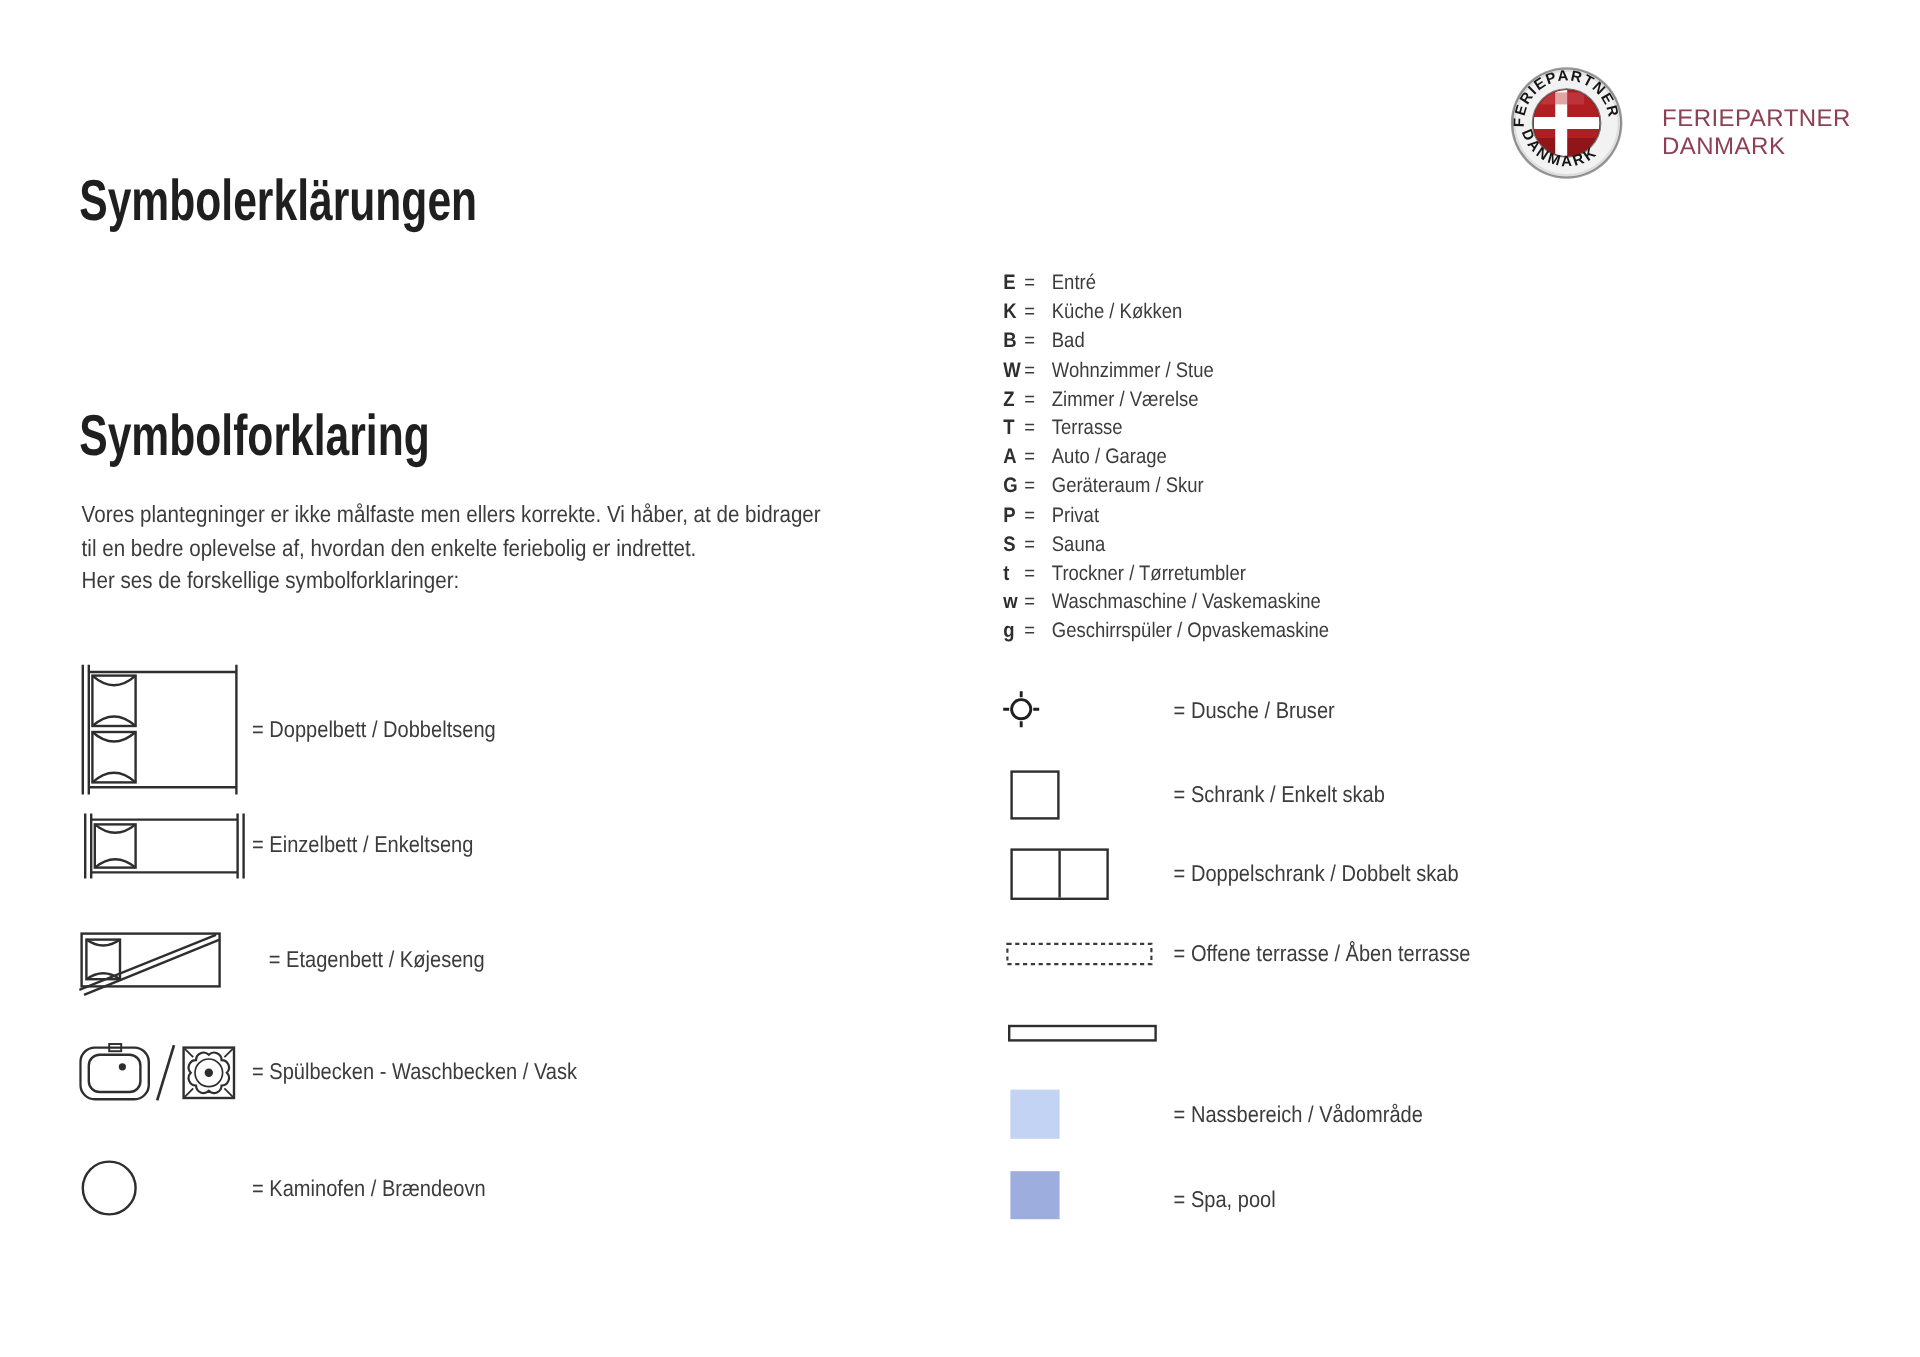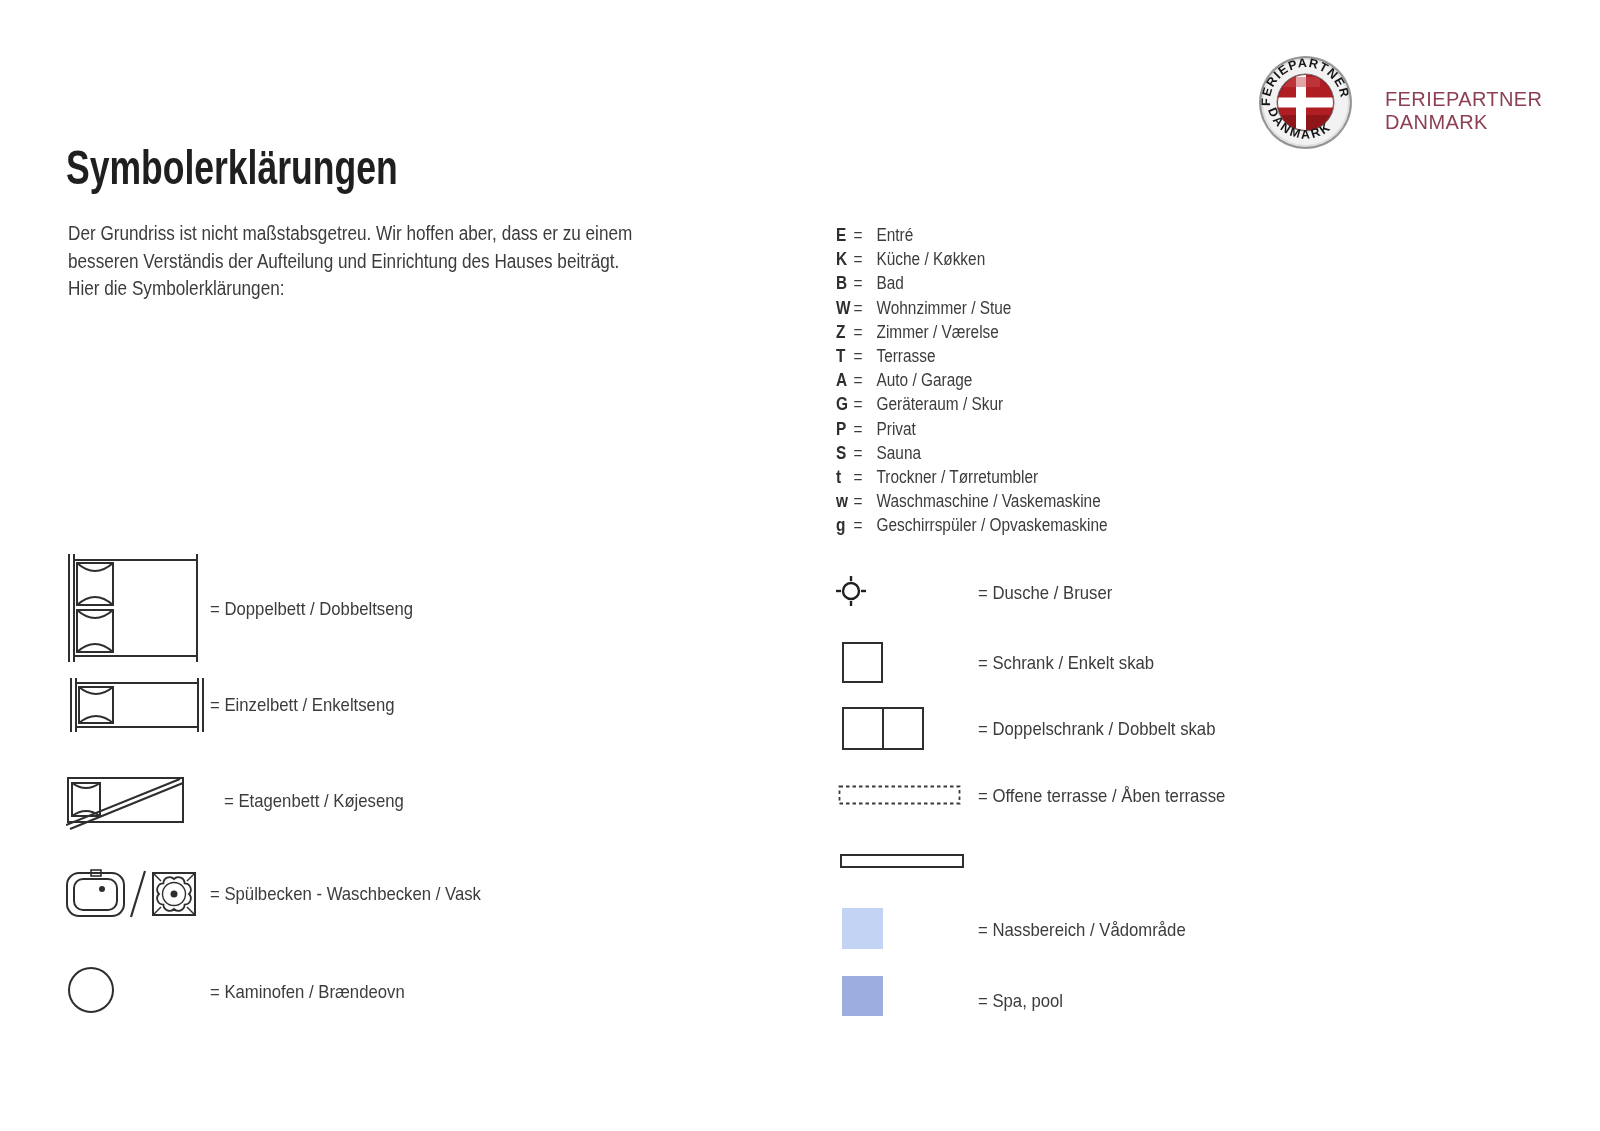--- a/index.html
+++ b/index.html
@@ -73,29 +73,32 @@
   </div>
   <div class="abs brand-text" style="left:1385px;top:88px;">
     <div>FERIEPARTNER</div>
     <div>DANMARK</div>
   </div>
 
   <div class="abs" style="left:66px;top:142px;">
     <span class="h1 cond-title">Symbolerklärungen</span>
   </div>
 
-  <div class="abs para" style="left:68px;top:220px;">
+
+  <div class="abs" style="left:66px;top:338px;">
+    <span class="h1 cond-title">Symbolforklaring</span>
+  </div>
+
+  <div class="abs para" style="left:68px;top:416px;">
     <span class="cond">
-      <div>Der Grundriss ist nicht maßstabsgetreu. Wir hoffen aber, dass er zu einem</div>
-      <div>besseren Verständis der Aufteilung und Einrichtung des Hauses beiträgt.</div>
-      <div>Hier die Symbolerklärungen:</div>
+      <div>Vores plantegninger er ikke målfaste men ellers korrekte. Vi håber, at de bidrager</div>
+      <div>til en bedre oplevelse af, hvordan den enkelte feriebolig er indrettet.</div>
+      <div>Her ses de forskellige symbolforklaringer:</div>
     </span>
   </div>
-
-
 
   <ul class="abs abbrev" style="left:836px;top:223px;">
     <li>
         <span class="cond" style="display:flex;">
           <span class="key">E</span>
           <span class="eq">=</span>
           <span class="val">Entré</span>
         </span>
       </li>
     <li>

